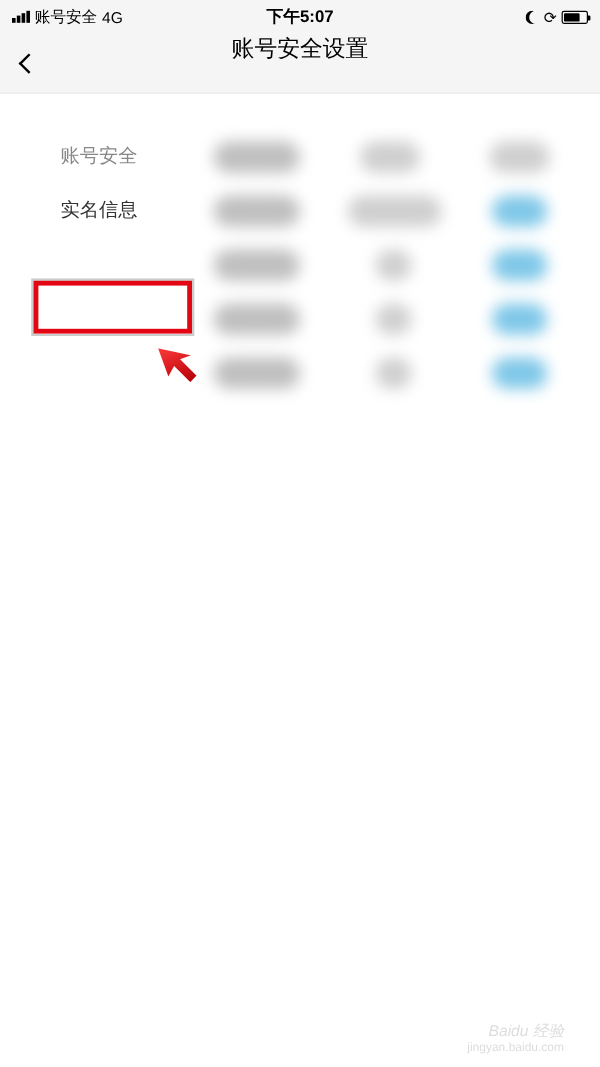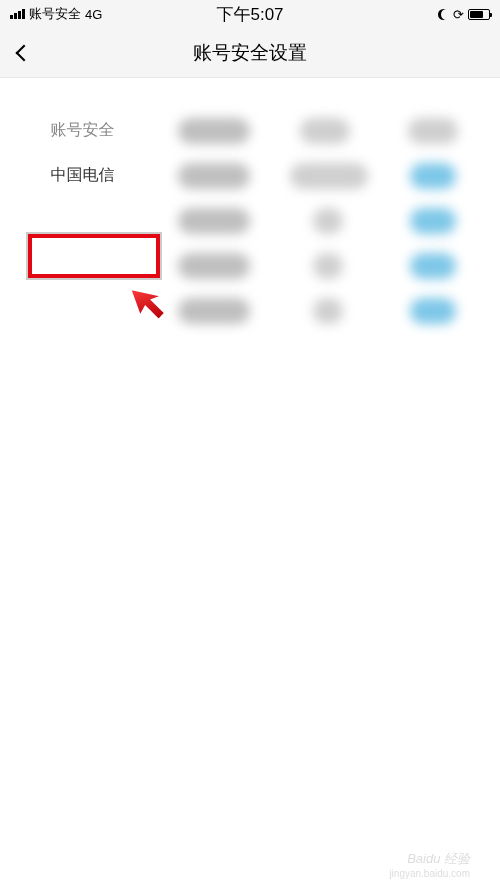--- a/index.html
+++ b/index.html
@@ -41,21 +41,22 @@
       background: #000;
     }
     .signal-bar:nth-child(1) { height: 4px; }
     .signal-bar:nth-child(2) { height: 6px; }
     .signal-bar:nth-child(3) { height: 8px; }
     .signal-bar:nth-child(4) { height: 10px; }
     .status-center {
       position: absolute;
       left: 50%;
       transform: translateX(-50%);
-      font-size: 17px;
+      font-size: 14px;
+      font-weight: bold;
     }
     .status-right {
       display: flex;
       align-items: center;
       gap: 4px;
     }
     .battery {
       width: 22px;
       height: 11px;
       border: 1px solid #000;
@@ -75,21 +76,21 @@
     }
     .battery-fill {
       width: 70%;
       height: 100%;
       background: #000;
       border-radius: 1px;
     }
     .nav-bar {
       height: 50px;
       display: flex;
-      align-items: center;
+      align-items: flex-start;
       justify-content: center;
       position: relative;
       background: #f5f5f5;
       border-bottom: 1px solid #e8e8e8;
     }
     .back-btn {
       position: absolute;
       left: 12px;
       top: 50%;
       transform: translateY(-50%);
@@ -206,21 +207,21 @@
     <div class="back-chevron"></div>
   </div>
   <div class="nav-title">账号安全设置</div>
 </div>
 
 <div class="content">
   <div class="list-row header">
     <div class="row-label">账号安全</div>
   </div>
   <div class="list-row">
-    <div class="row-label">中国电信</div>
+    <div class="row-label">实名信息</div>
   </div>
 </div>
 
 <div class="blur-col blur1" style="left:178px; top:118px;"></div>
 <div class="blur-col blur2" style="left:300px; top:118px; width:50px;"></div>
 <div class="blur-col blur2" style="left:408px; top:118px; width:50px;"></div>
 
 <div class="blur-col blur1" style="left:178px; top:163px;"></div>
 <div class="blur-col blur2" style="left:290px; top:163px; width:78px;"></div>
 <div class="blur-col blur-blue" style="left:410px; top:163px; width:46px;"></div>

